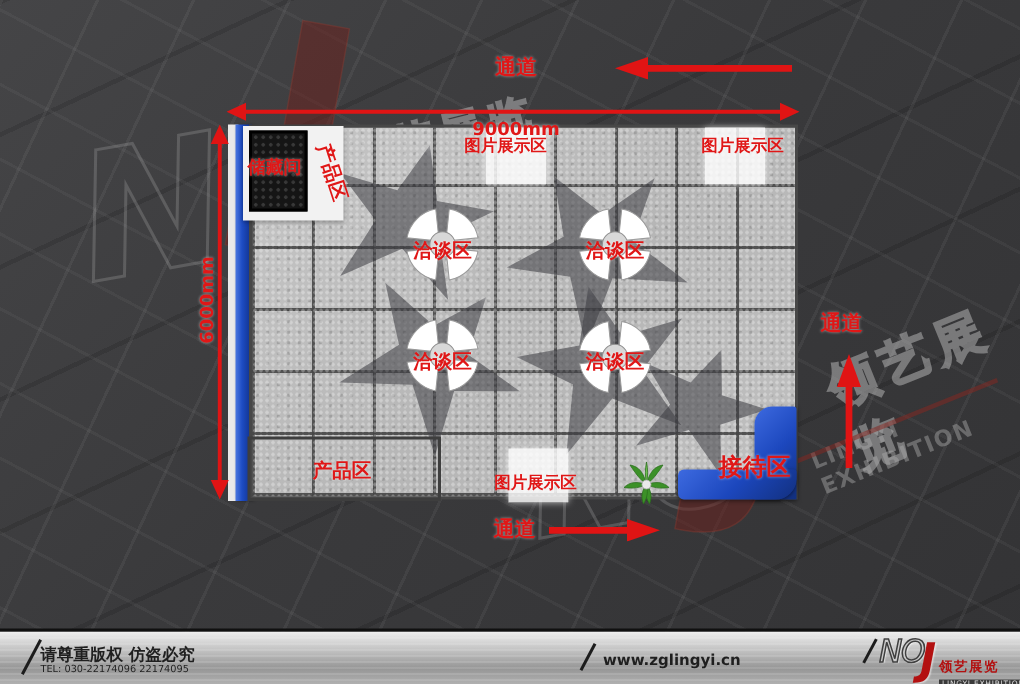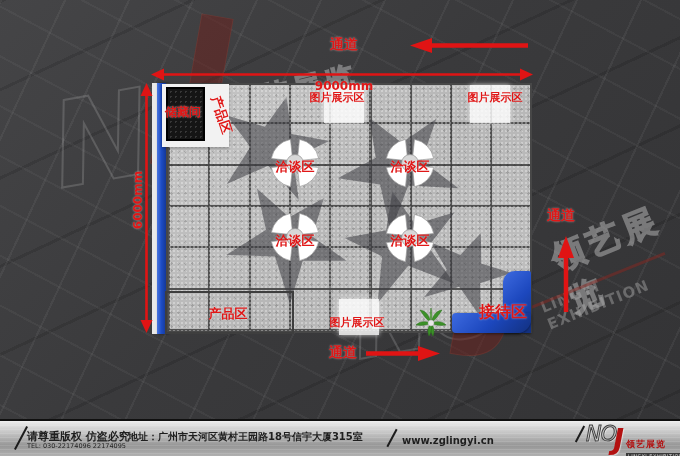--- a/index.html
+++ b/index.html
@@ -187,21 +187,20 @@
   <span class="red-label" style="left:295px;top:241px;font-size:13px;">洽谈区</span>
   <span class="red-label" style="left:410px;top:241px;font-size:13px;">洽谈区</span>
   <span class="red-label" style="left:228px;top:314px;font-size:13px;">产品区</span>
   <span class="red-label" style="left:357px;top:322px;font-size:11px;">图片展示区</span>
   <span class="red-label" style="left:503px;top:312px;font-size:16px;">接待区</span>
 
   <div class="abs" id="footer">
     <div class="slash" style="left:20px;top:4px;height:26px;"></div>
     <div class="abs f-dark" style="left:27px;top:8px;font-size:11px;font-weight:bold;white-space:nowrap;">请尊重版权 仿盗必究</div>
     <div class="abs f-dark" style="left:27px;top:21px;font-size:6.5px;white-space:nowrap;">TEL: 030-22174096 22174095</div>
-    <div class="abs f-dark" style="left:128px;top:9px;font-size:10px;font-weight:bold;white-space:nowrap;">地址：广州市天河区黄村王园路18号信宇大厦315室</div>
     <div class="slash" style="left:391px;top:7px;height:20px;"></div>
     <div class="abs f-dark" style="left:402px;top:14px;font-size:10px;font-weight:bold;white-space:nowrap;">www.zglingyi.cn</div>
     <div class="slash" style="left:579px;top:4px;height:18px;"></div>
     <div class="abs" style="left:586px;top:1px;display:flex;align-items:flex-start;">
       <span id="logo-no">NO</span>
       <span id="logo-j">J</span>
       <span style="display:inline-block;margin-left:2px;margin-top:10px;">
         <span id="logo-cn">领艺展览</span>
         <span id="logo-en">LINGYI EXHIBITION</span>
       </span>

